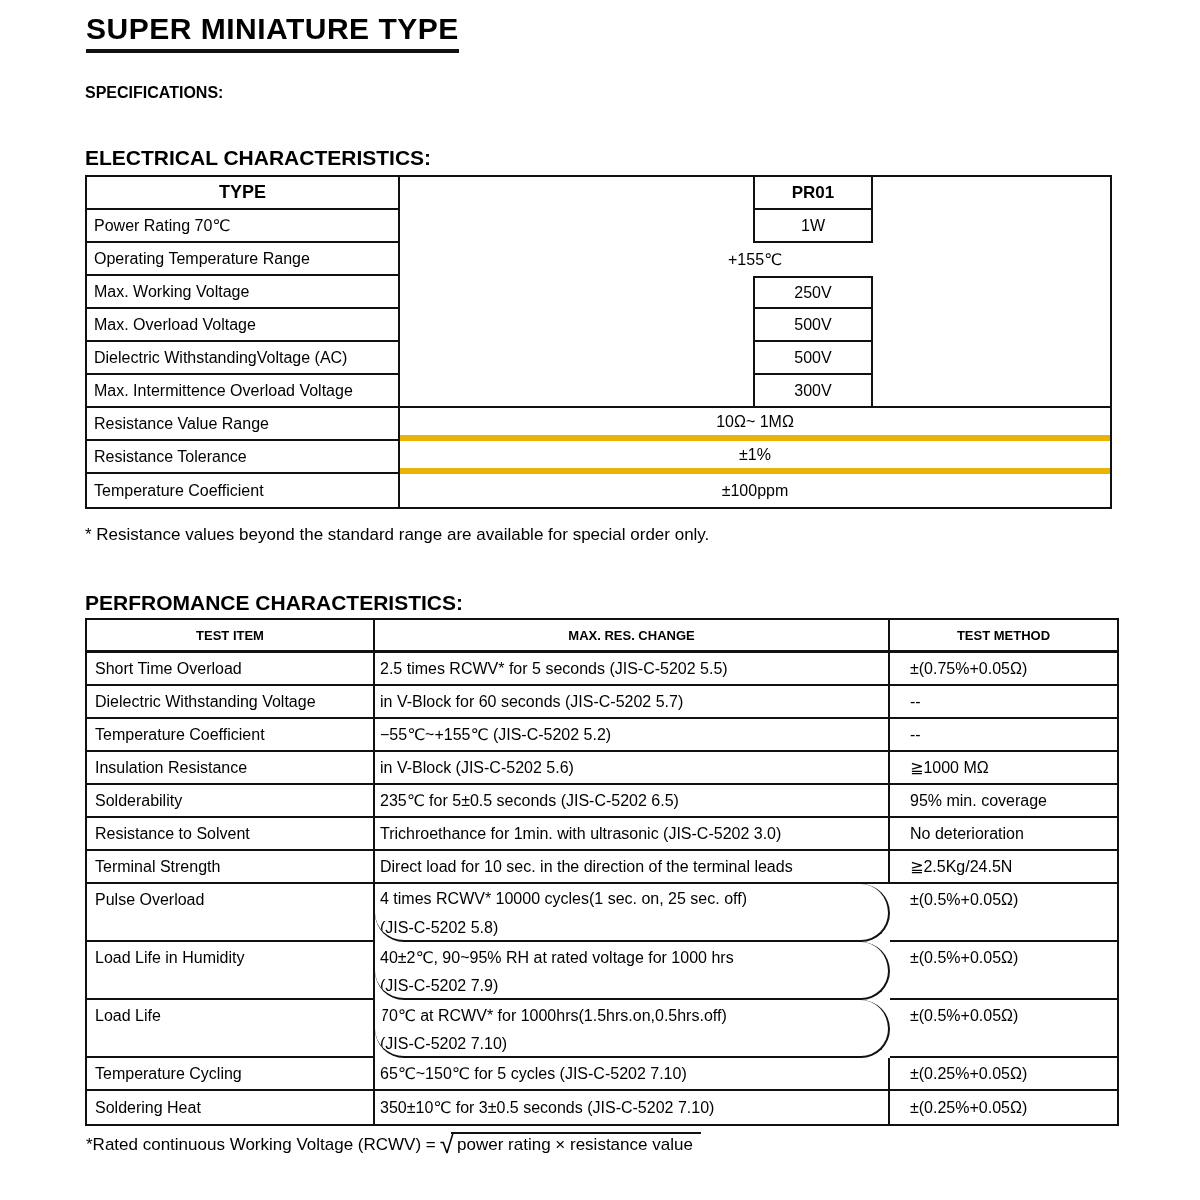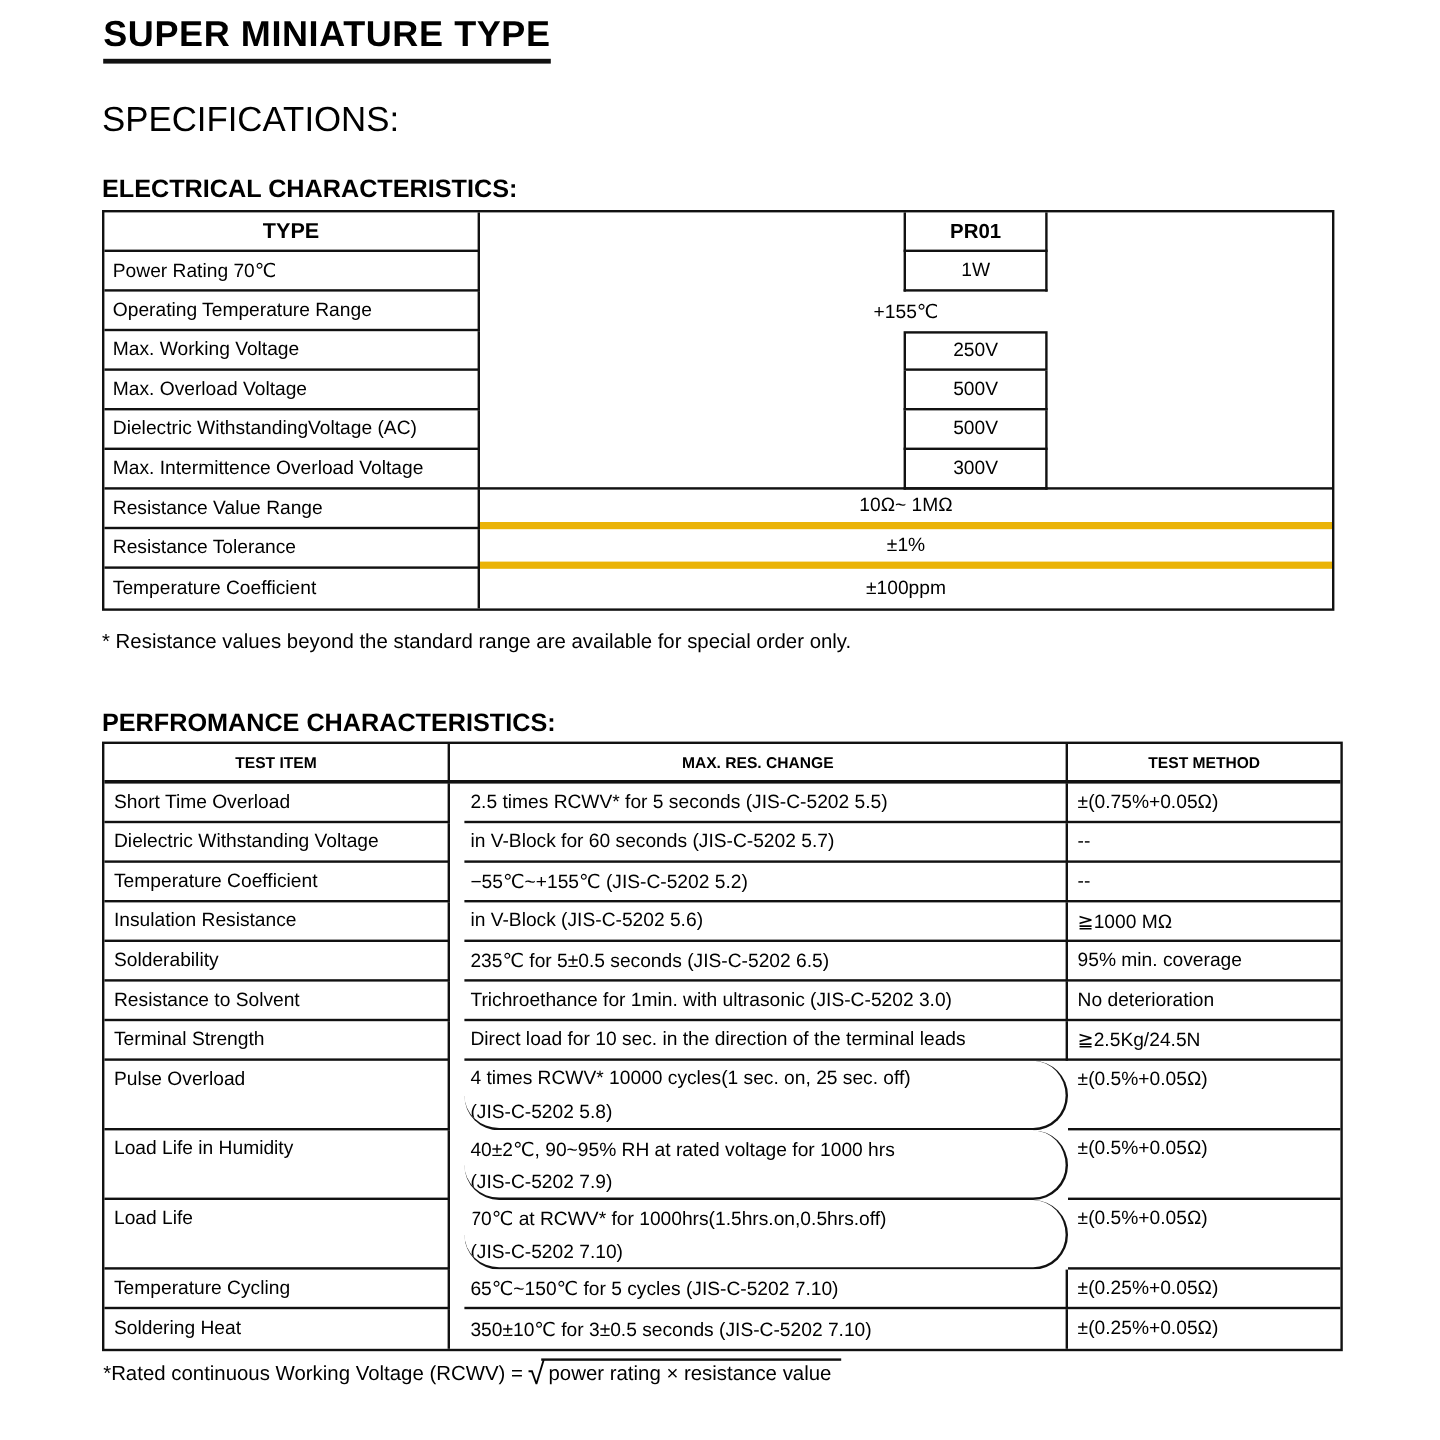--- a/index.html
+++ b/index.html
@@ -2,21 +2,21 @@
 <html><head>
 <meta charset="utf-8">
 <style>
   html,body{margin:0;padding:0;background:#fff;}
   .page{position:relative;width:1188px;height:1200px;background:#fff;
         font-family:"Liberation Sans","DejaVu Sans",sans-serif;color:#000;}
 
   
   .title{position:absolute;left:86px;top:12px;font-size:30px;font-weight:bold;
          letter-spacing:.5px;border-bottom:4px solid #111;padding-bottom:3px;display:inline-block;}
-  .spec-heading{position:absolute;left:85px;top:84px;font-size:29px;font-weight:normal;}
+  .spec-heading{position:absolute;left:85px;top:84px;font-size:16px;font-weight:bold;}
   .elec-heading{position:absolute;left:85px;top:146px;font-size:21px;font-weight:bold;}
   .perf-heading{position:absolute;left:85px;top:591px;font-size:21px;font-weight:bold;}
   .note{position:absolute;left:85px;top:525px;font-size:17px;}
   .footnote{position:absolute;left:86px;top:1131px;font-size:17px;}
   .footnote .sqrt{font-size:26px;line-height:1;vertical-align:-3px;margin:0 -3px 0 4px;}
   .footnote .radicand{display:inline-block;border-top:2px solid #111;padding:1px 8px 0 6px;}
 
   
   .etable{position:absolute;left:85px;top:175px;width:1027px;height:334px;
           border:2px solid #111;box-sizing:border-box;}
@@ -38,22 +38,22 @@
   .ptable{position:absolute;left:85px;top:618px;width:1034px;height:508px;
           border:2px solid #111;box-sizing:border-box;display:grid;
           grid-template-columns:288px 515px 227px;
           grid-template-rows:33px repeat(7,33px) repeat(3,58px) repeat(2,33px);}
   .ptable>div{border-right:2px solid #111;border-bottom:2px solid #111;box-sizing:border-box;
               font-size:16px;display:flex;align-items:center;overflow:hidden;}
   .ptable>div:nth-child(3n){border-right:none;}
   .ptable>div.nb{border-bottom:none;}
   .ptable>div.ph{font-weight:bold;font-size:13px;justify-content:center;border-bottom-width:3px;}
   .ptable>div.ci{padding-left:8px;}
-  .ptable>div.cm{padding-left:5px;margin-left:12px;}
-  .ptable>div.cc{padding-left:8px;}
+  .ptable>div.cm{padding-left:5px;}
+  .ptable>div.cc{padding-left:20px;}
   .ptable>div.top{align-items:flex-start;padding-top:7px;}
   .ptable>div.cm2{flex-direction:column;align-items:flex-start;justify-content:space-between;
                   padding-top:6px;padding-bottom:3px;border-radius:29px;}
 </style>
 </head>
 <body>
 
 <div class="page">
 
   <div class="title">SUPER MINIATURE TYPE</div>

